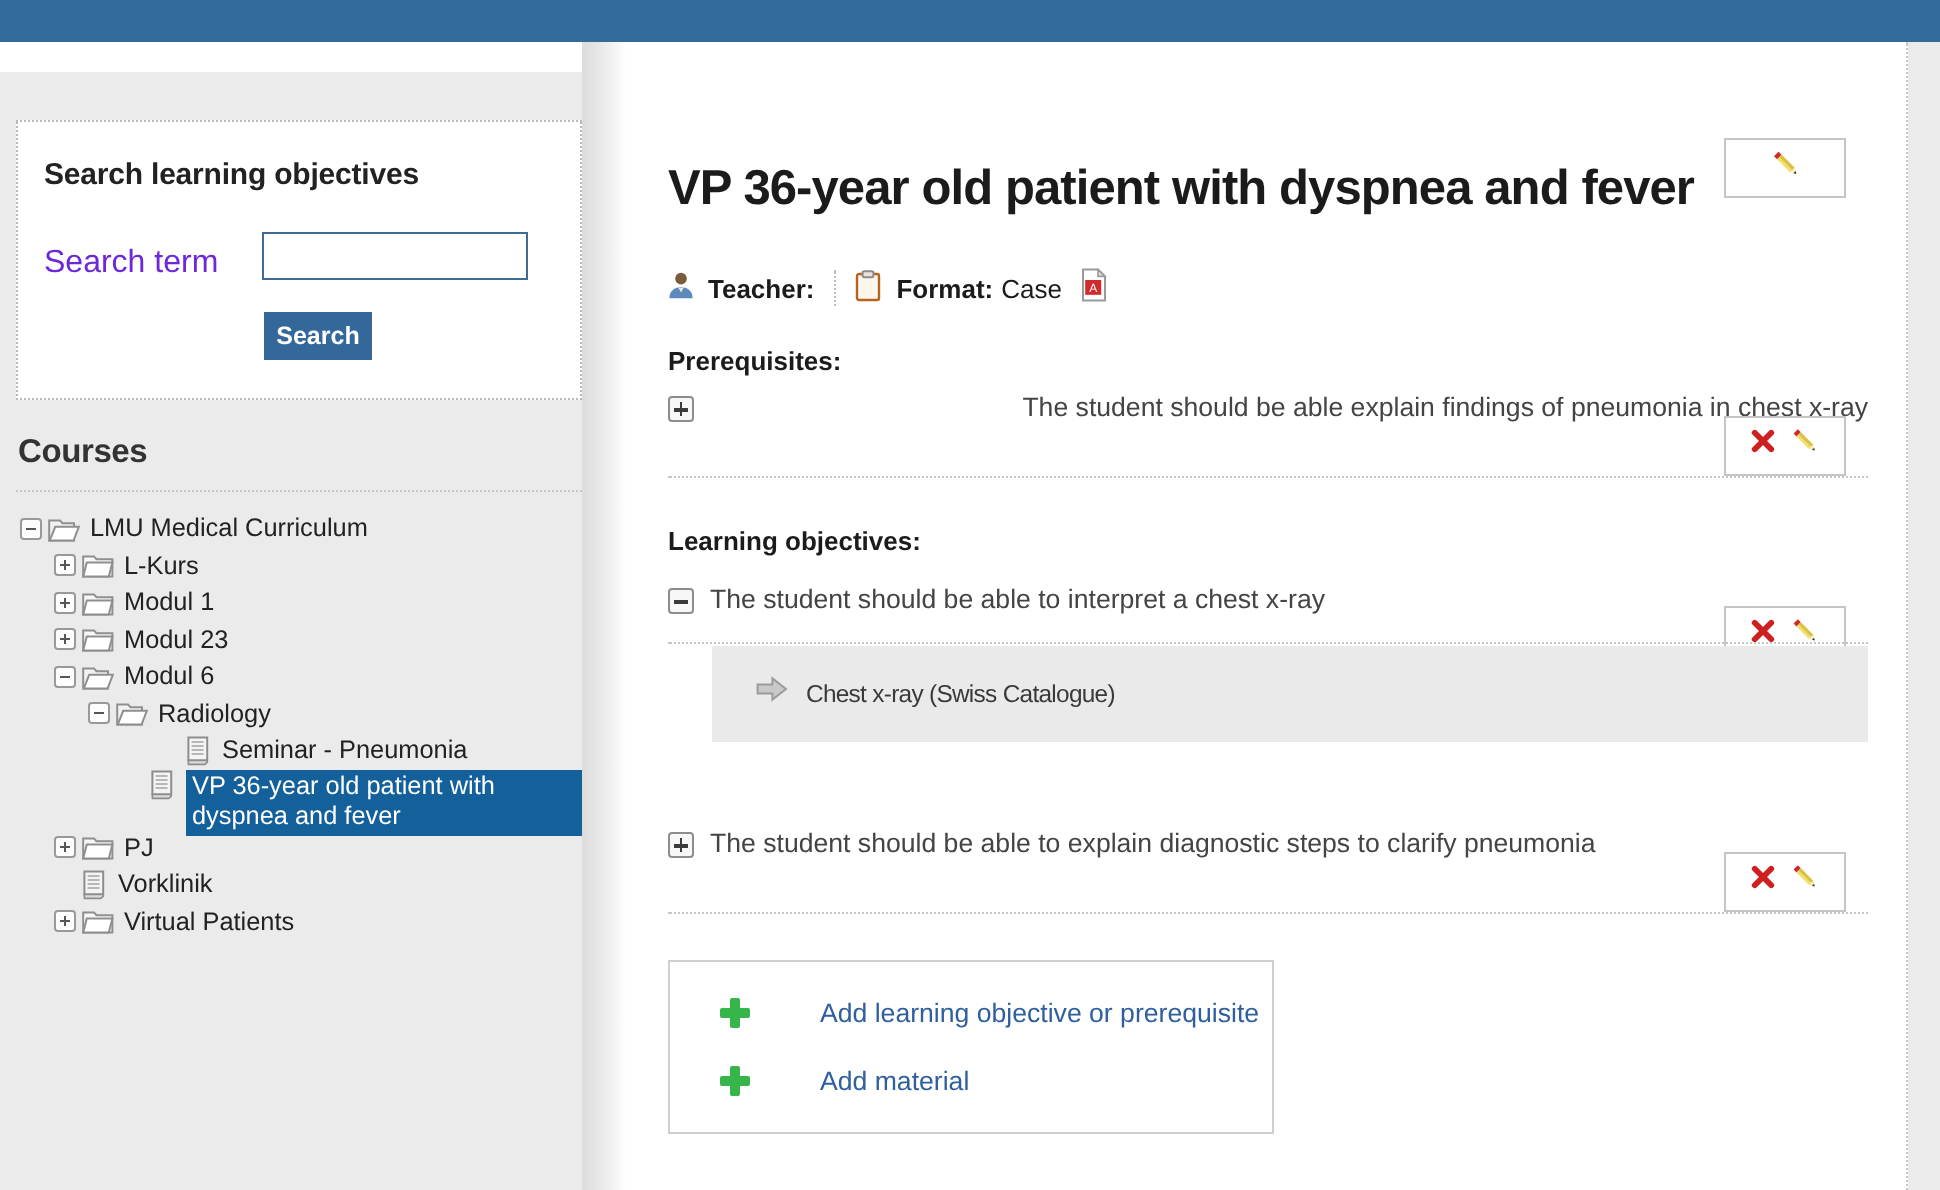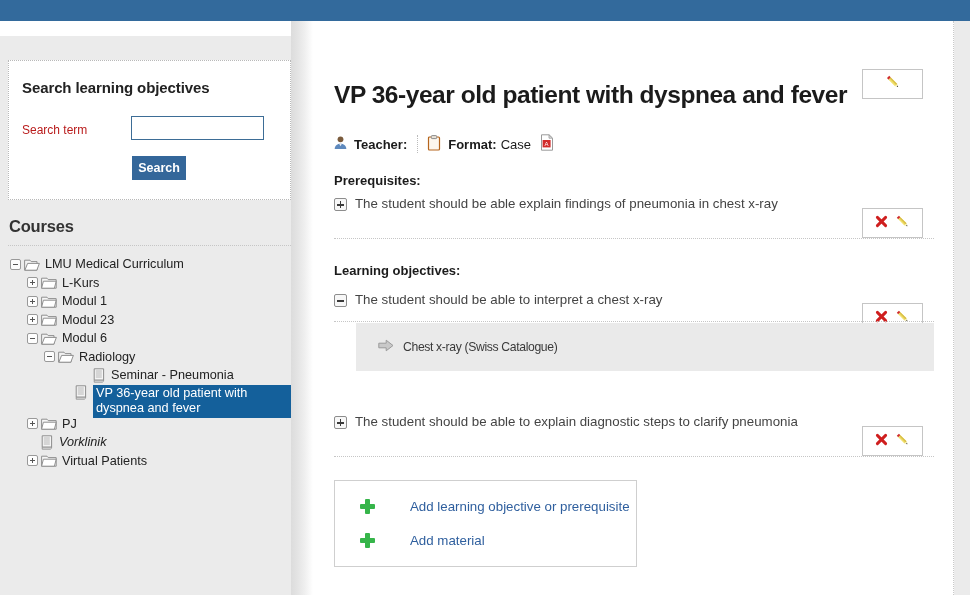--- a/index.html
+++ b/index.html
@@ -37,21 +37,21 @@
     background: #ffffff;
     border: 1px dotted #b9b9b9;
   }
   .search-title {
     position: absolute; left: 13px; top: 18px;
     font-size: 15px; font-weight: bold; color: #222;
     letter-spacing: -0.1px;
   }
   .search-label {
     position: absolute; left: 13px; top: 62px;
-    font-size: 12px; color: #b91c1c;
+    font-size: 16px; color: #6d28d9;
   }
   .search-input {
     position: absolute; left: 122px; top: 55px;
     width: 133px; height: 24px;
     border: 1px solid #3d6d96;
     background: #fff;
     font-family: "Liberation Sans", sans-serif;
     font-size: 13px;
     padding: 0 4px;
     outline: none;
@@ -353,21 +353,21 @@
       <div class="tree-row" style="padding-left: 27px;">
         <span class="toggle plus"></span>
         <span class="folder">
           <svg width="16" height="13" viewBox="0 0 16 13">
             <path d="M0.6 2.2 L0.6 12.2 L15.2 12.2 L15.2 3.6 L7.2 3.6 L6.0 2.2 Z" fill="#f7f7f7" stroke="#8f8f8f" stroke-width="1"></path>
             <path d="M2.4 5.2 L15.2 5.2 L13.4 12.2 L0.6 12.2 Z" fill="#ffffff" stroke="#8f8f8f" stroke-width="1"></path>
           </svg>
         </span>
         <span class="tree-label">PJ</span>
       </div>
-      <div class="tree-row" style="padding-left: 27px; font-style: italic;">
+      <div class="tree-row" style="padding-left: 27px;">
         <span class="toggle-spacer"></span>
         <span class="docicon">
           <svg width="12" height="15" viewBox="0 0 12 15">
             <path d="M1.2 0.8 H10.6 V12.2 H1.2 Z" fill="#f4f4f4" stroke="#8d8d8d" stroke-width="1"></path>
             <path d="M1.2 12.2 H10.6 V13.2 L9.4 14.2 H1.2 Z" fill="#dcdcdc" stroke="#8d8d8d" stroke-width="0.8"></path>
             <g stroke="#a8a8a8" stroke-width="0.8">
               <line x1="2.8" y1="3" x2="8.8" y2="3"></line>
               <line x1="2.8" y1="5" x2="8.8" y2="5"></line>
               <line x1="2.8" y1="7" x2="8.8" y2="7"></line>
               <line x1="2.8" y1="9" x2="8.8" y2="9"></line>
@@ -432,21 +432,21 @@
         <path d="M1.5 0.8 H9 L12.5 4.2 V16.2 H1.5 Z" fill="#ffffff" stroke="#9a9a9a" stroke-width="1"></path>
         <path d="M9 0.8 L12.5 4.2 H9 Z" fill="#dedede" stroke="#9a9a9a" stroke-width="0.8"></path>
         <rect x="2.6" y="6" width="8" height="7.4" fill="#d22b2b"></rect>
         <text x="6.6" y="12" font-size="6" fill="#fff" text-anchor="middle" font-family="Liberation Sans, sans-serif">A</text>
       </svg>
     </span>
   </div>
 
   <div class="section-label" style="top:152px;">Prerequisites:</div>
 
-  <div class="obj-row" style="top:175px;">
+  <div class="obj-row" style="top:175px;justify-content:space-between;">
     <span class="pm plus"></span>
     <span>The student should be able explain findings of pneumonia in chest x-ray</span>
   </div>
   <div class="edit-box" style="left:549px; top:187px; width:61px; height:30px;">
     <span>
       <svg width="15" height="15" viewBox="0 0 16 16">
         <g stroke="#cf1f1f" stroke-width="3.1" stroke-linecap="round">
           <line x1="3.6" y1="3.6" x2="12.4" y2="12.4"></line>
           <line x1="12.4" y1="3.6" x2="3.6" y2="12.4"></line>
         </g>

